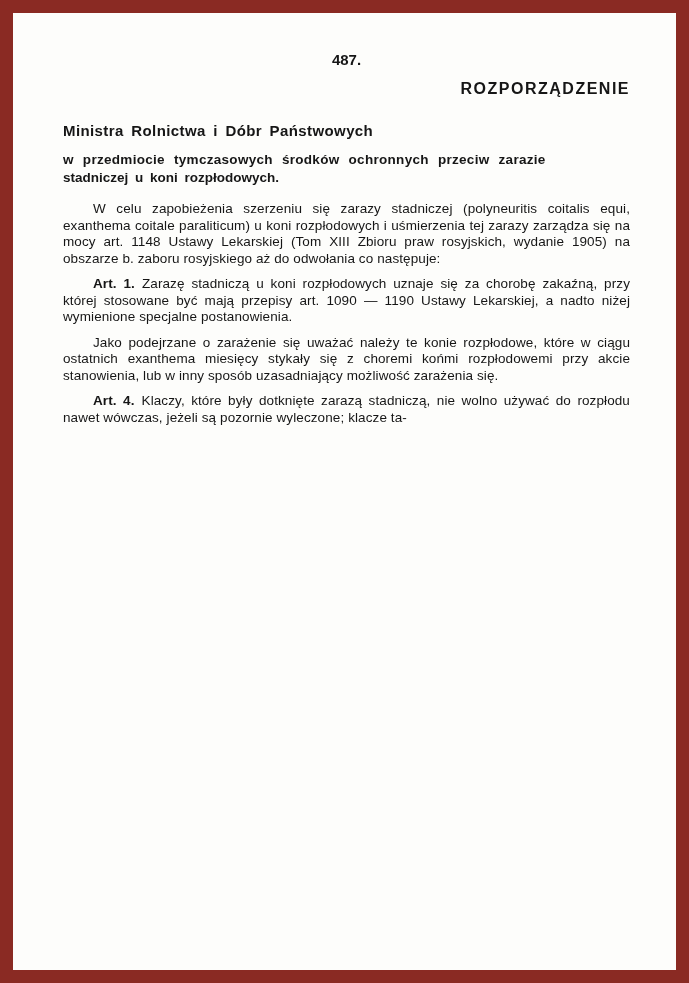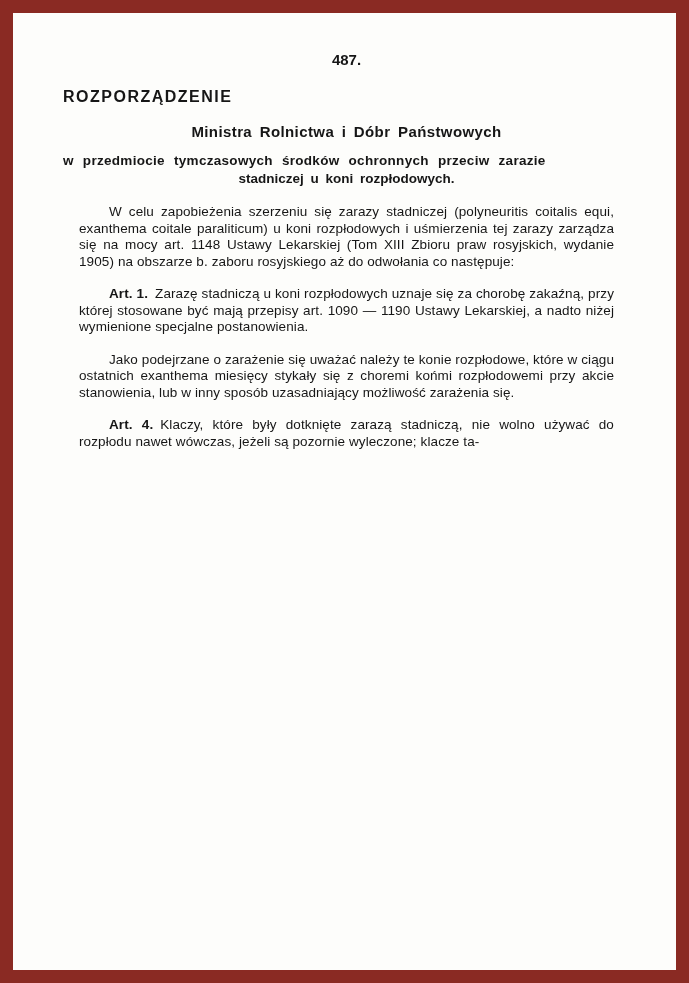--- a/index.html
+++ b/index.html
@@ -23,63 +23,63 @@
     height: 100%;
     box-sizing: border-box;
     background: var(--page-color, #fdfdfb);
     color: var(--text-color, #161616);
     padding: 38px 46px 0 50px;
   }
   .page-number {
     text-align: center;
     font-weight: bold;
     font-size: 15px;
-    margin: 0 0 20px 0;
+    margin: 0 0 12px 0;
   }
   .doc-title {
-    text-align: left;
+    text-align: right;
     font-weight: bold;
     font-size: 16px;
     letter-spacing: 1.5px;
-    margin: 0 0 17px 0;
+    margin: 0 0 24px 0;
   }
   .doc-subtitle {
-    text-align: center;
+    text-align: left;
     font-weight: bold;
     font-size: 15px;
     letter-spacing: 0.4px;
     word-spacing: 3px;
     margin: 0 0 12px 0;
   }
   .subject {
     font-weight: bold;
     font-size: 13.5px;
     margin: 0 0 14px 0;
     line-height: 18px;
   }
   .subject .line1 {
     display: block;
     word-spacing: 5px;
     letter-spacing: 0.3px;
   }
   .subject .line2 {
     display: block;
-    text-align: center;
+    text-align: left;
     word-spacing: 3px;
   }
   .body-text {
     font-size: 13.5px;
     line-height: 16.5px;
     letter-spacing: 0.1px;
   }
   .section {
     margin: 0 0 9px 0;
   }
   .para {
-    margin: 16px;
+    margin: 0;
     text-align: justify;
     text-indent: 30px;
   }
   .para b.art-label {
     font-weight: bold;
     padding-right: 7px;
   }
 </style>
 </head>
 <body>

